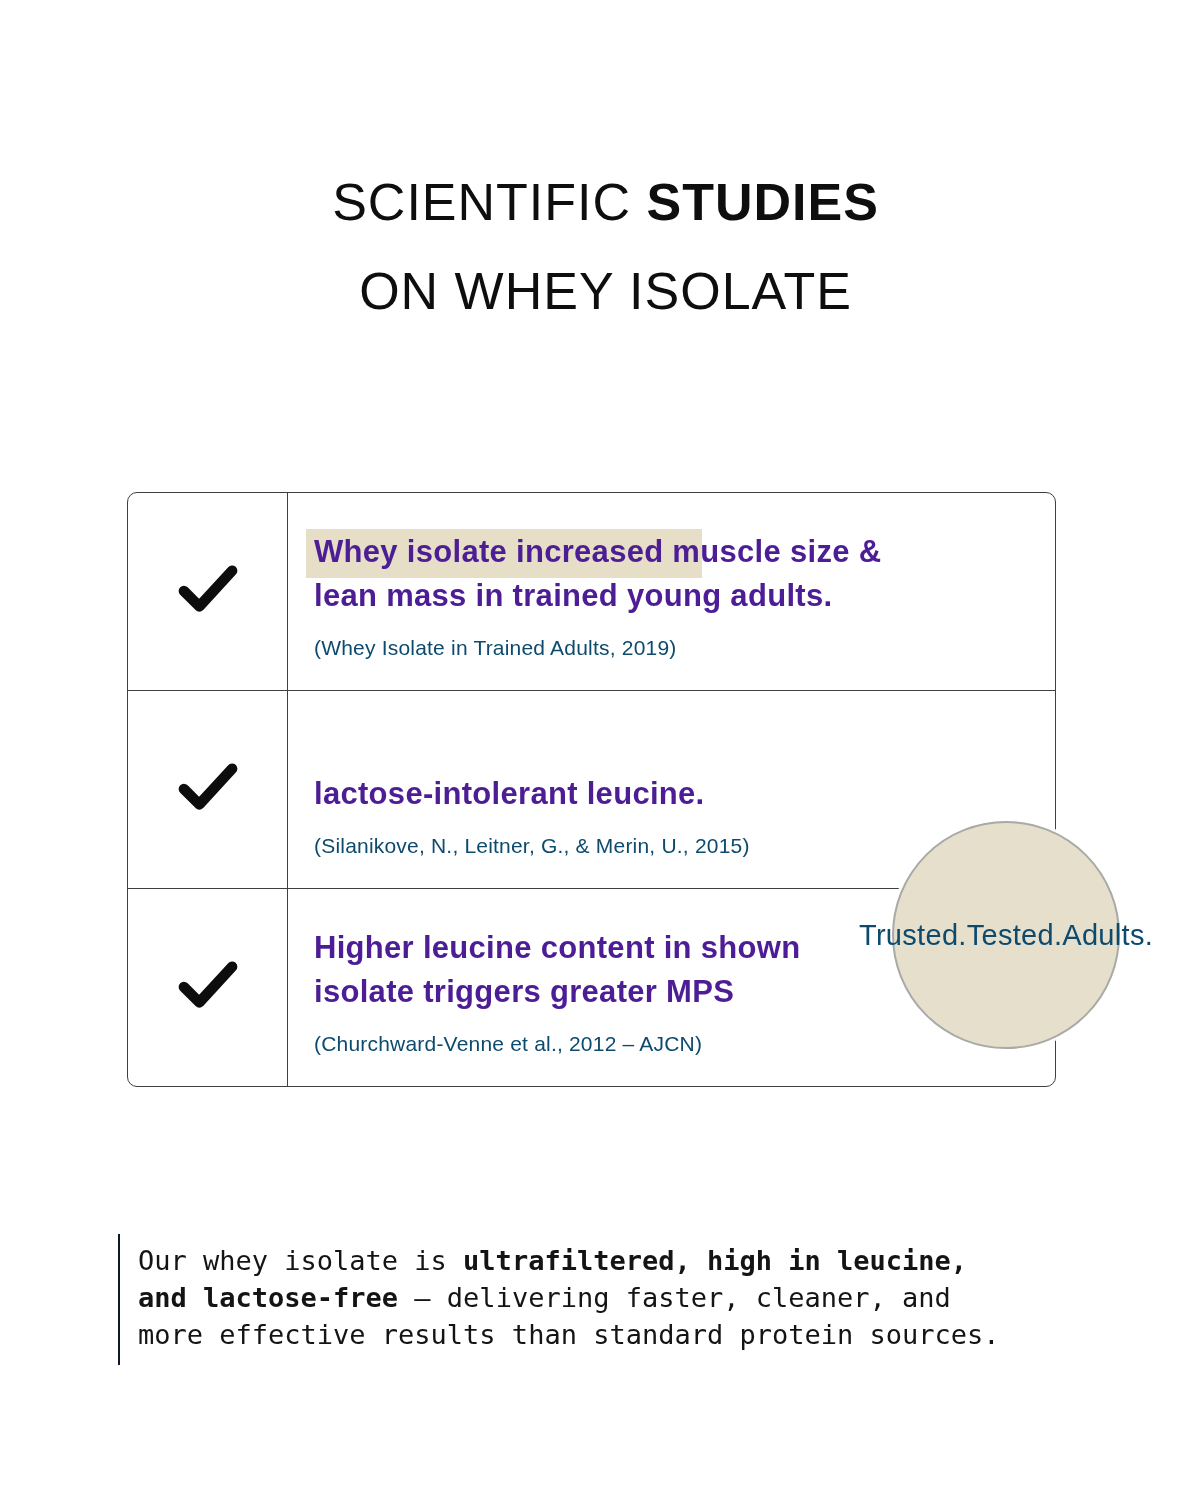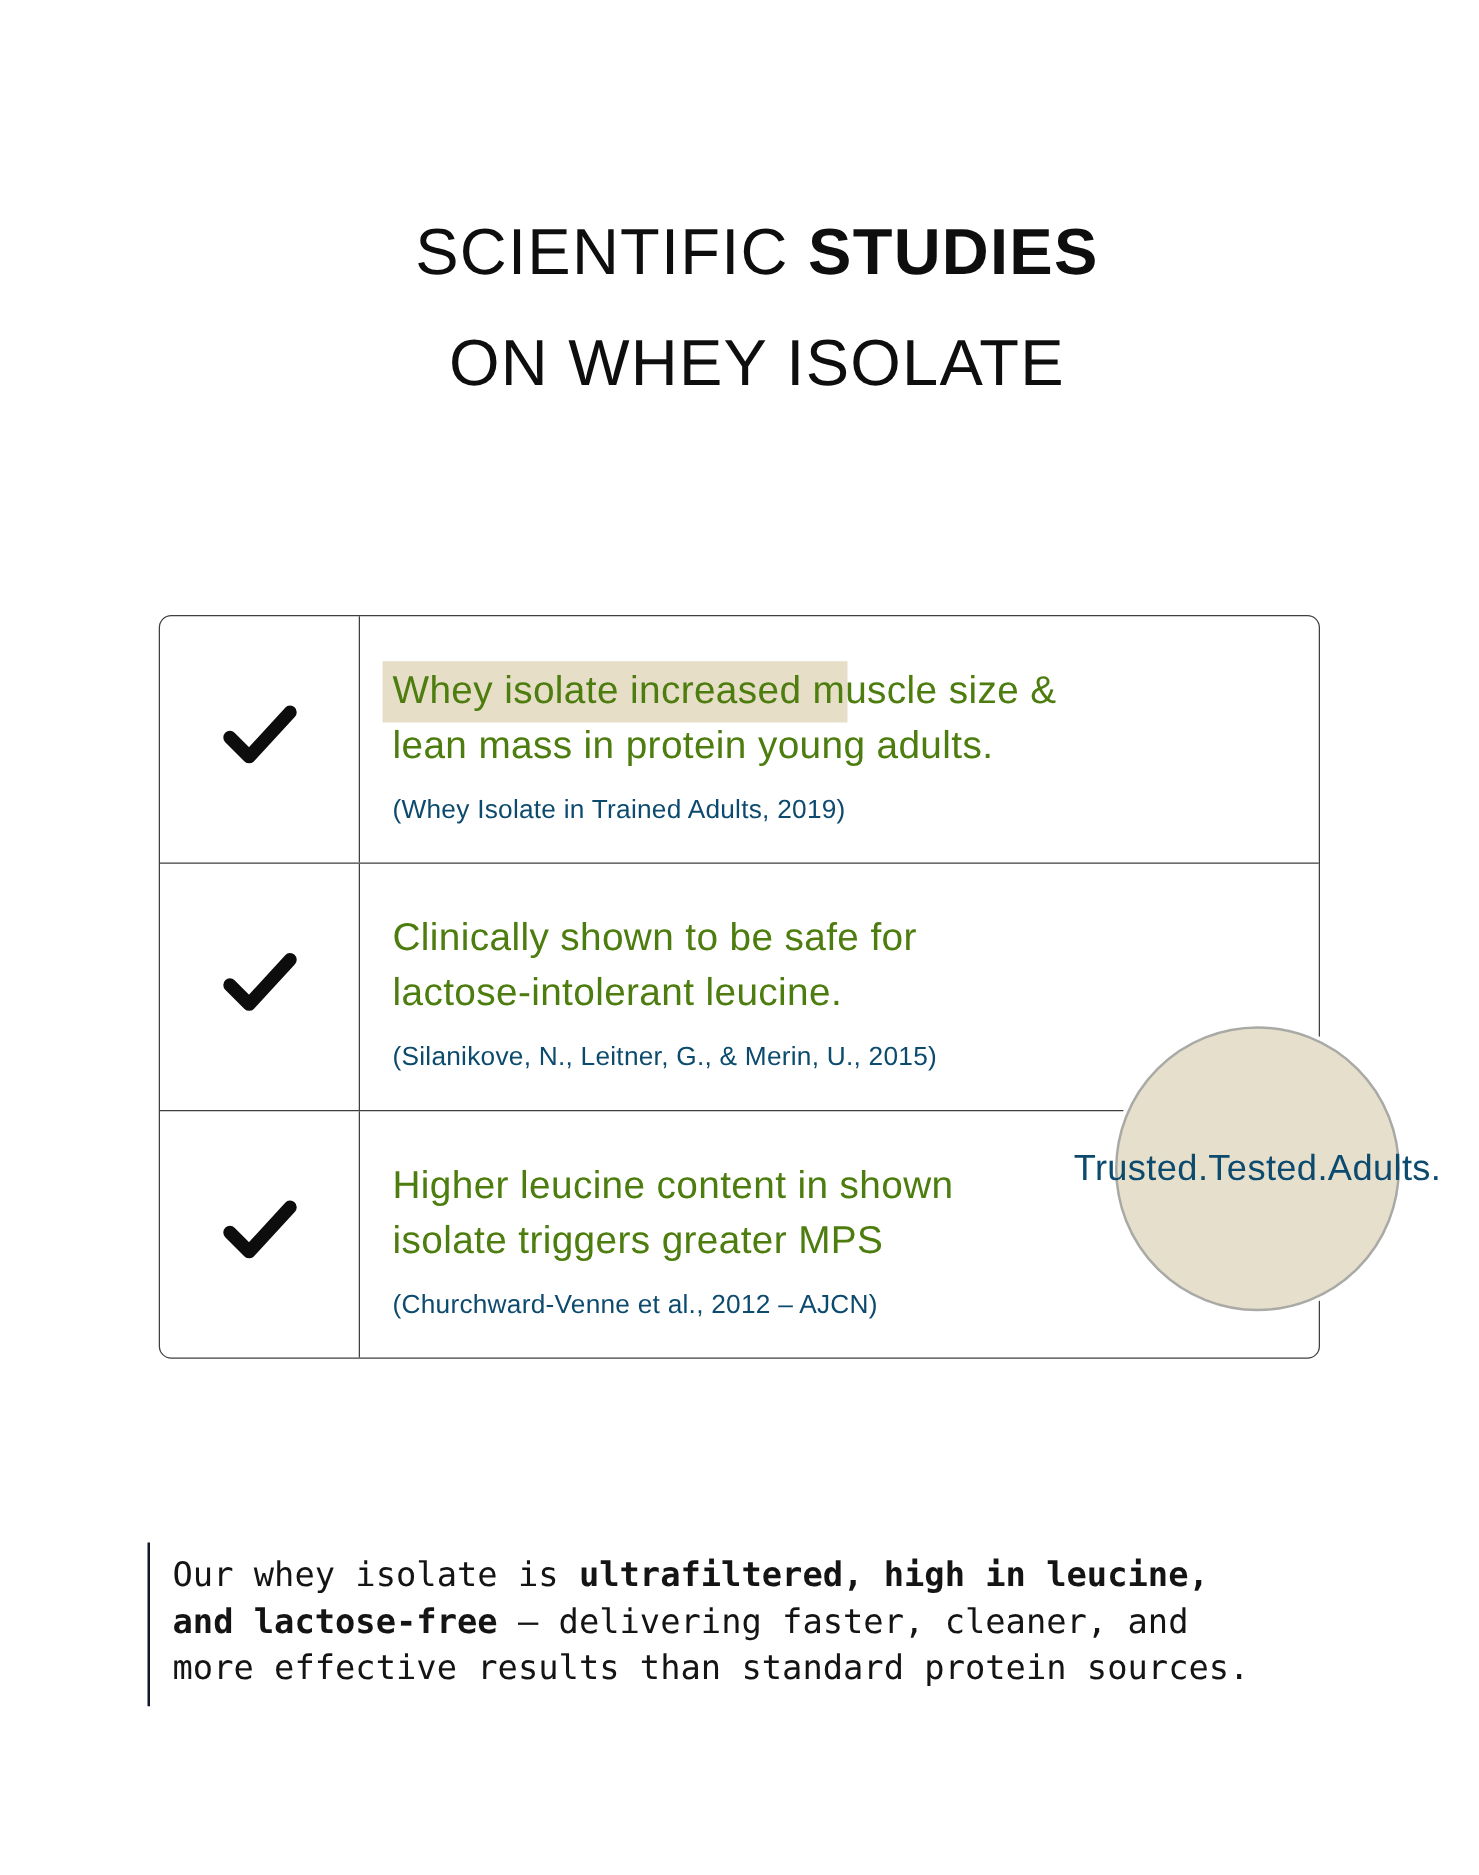--- a/index.html
+++ b/index.html
@@ -57,21 +57,22 @@
   }
   .check-cell svg { width: 62px; height: 52px; }
   .text-cell {
     flex: 1;
     padding: 37px 30px 0 26px;
   }
   .study-line {
     font-size: 31px;
     line-height: 44px;
     letter-spacing: 0.3px;
-    color: #4d7c0f;
+    color: #4c1d95;
+    font-weight: bold;
   }
   .hl {
     background: #e6dec7;
     padding: 5px 2px 9px 8px;
     margin-left: -8px;
     margin-right: -2px;
   }
   .citation {
     margin-top: 18px;
     font-size: 21px;
@@ -127,35 +128,35 @@
 
   <div class="study-row divided">
     <div class="check-cell">
       <span>
         <svg viewBox="0 0 64 54" fill="none" xmlns="http://www.w3.org/2000/svg">
           <path d="M7 28 L23 44 L57 7" stroke="#0d0d0d" stroke-width="11" stroke-linecap="round" stroke-linejoin="round"></path>
         </svg>
       </span>
     </div>
     <div class="text-cell">
-      <div class="study-line"><span class="hl">Whey isolate increased m</span><span>uscle size &amp;</span><br><span>lean mass in protein young adults.</span></div>
+      <div class="study-line"><span class="hl">Whey isolate increased m</span><span>uscle size &amp;</span><br><span>lean mass in trained young adults.</span></div>
       <div class="citation">(Whey Isolate in Trained Adults, 2019)</div>
     </div>
   </div>
 
   <div class="study-row divided">
     <div class="check-cell">
       <span>
         <svg viewBox="0 0 64 54" fill="none" xmlns="http://www.w3.org/2000/svg">
           <path d="M7 28 L23 44 L57 7" stroke="#0d0d0d" stroke-width="11" stroke-linecap="round" stroke-linejoin="round"></path>
         </svg>
       </span>
     </div>
     <div class="text-cell">
-      <div class="study-line"><span>Clinically shown to be safe for</span><br><span>lactose-intolerant leucine.</span></div>
+      <div class="study-line"><br><span>lactose-intolerant leucine.</span></div>
       <div class="citation">(Silanikove, N., Leitner, G., &amp; Merin, U., 2015)</div>
     </div>
   </div>
 
   <div class="study-row">
     <div class="check-cell">
       <span>
         <svg viewBox="0 0 64 54" fill="none" xmlns="http://www.w3.org/2000/svg">
           <path d="M7 28 L23 44 L57 7" stroke="#0d0d0d" stroke-width="11" stroke-linecap="round" stroke-linejoin="round"></path>
         </svg>

